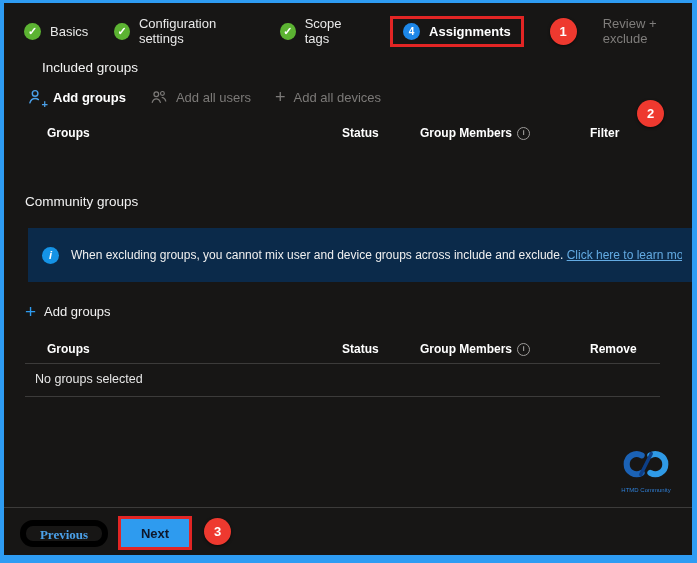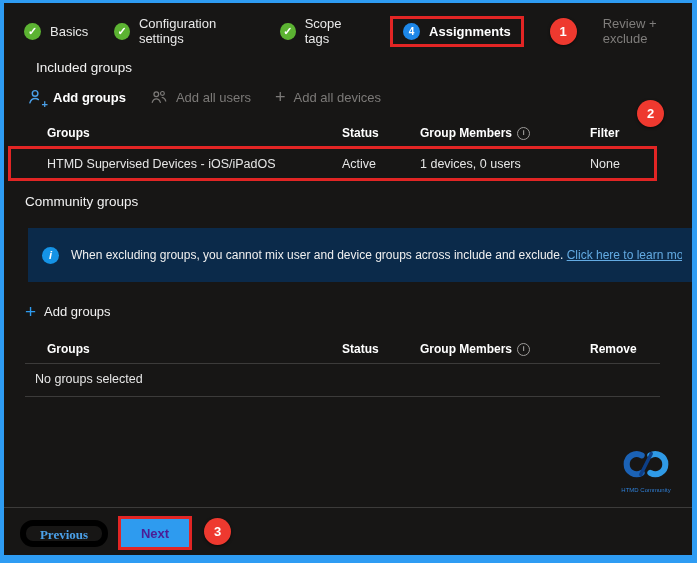--- a/index.html
+++ b/index.html
@@ -103,21 +103,21 @@
     background:transparent;border:6px solid #000000;border-radius:13px;
     color:#4ba0e8;font-size:13px;font-weight:bold;
     font-family:Liberation Serif, serif;cursor:pointer;
   }
   .next-redbox{
     left:118px;top:516px;width:74px;height:34px;
     border:3px solid #e22524;box-sizing:border-box;
   }
   .btn-primary{
     width:100%;height:100%;background:#2e9bef;border:none;
-    color:#4c1d95;font-size:13px;font-weight:bold;
+    color:#0f172a;font-size:13px;font-weight:bold;
     font-family:"Liberation Sans",sans-serif;cursor:pointer;
   }
 
   
   .logo{left:612px;top:448px;width:68px;text-align:center;}
   .logo-caption{color:#2f7fd6;font-size:6px;margin-top:1px;white-space:nowrap;}
 </style>
 </head>
 <body>
 
@@ -142,21 +142,21 @@
         <span class="stepnum">4</span>
         <span class="lbl">Assignments</span>
       </div>
     </div>
     <div class="red-circle">1</div>
     <div class="tab disabled">
       <span class="lbl">Review + exclude</span>
     </div>
   </div>
 
-  <div class="abs section-h" style="left:36px;top:60px;">Included groups</div>
+  <div class="abs section-h" style="left:42px;top:60px;">Included groups</div>
 
   <div class="toolbar">
     <div class="tool enabled">
       <span class="icon-wrap">
         <svg viewBox="0 0 20 20" width="18" height="18">
           <circle cx="9" cy="6" r="3.1" fill="none" stroke="#4ba0e8" stroke-width="1.6"></circle>
           <path d="M3.2 16.5c.9-3.2 3.1-4.8 5.8-4.8 1.4 0 2.7.4 3.7 1.2" fill="none" stroke="#4ba0e8" stroke-width="1.6" stroke-linecap="round"></path>
         </svg>
         <span class="mini-plus">+</span>
       </span>
@@ -184,28 +184,20 @@
     <div class="hdr">Status</div>
     <div class="hdr">
       <span>Group Members</span>
       <span class="info-i">i</span>
     </div>
     <div class="hdr">Filter</div>
   </div>
 
   <div class="red-circle abs" style="left:637px;top:100px;">2</div>
 
-  <div class="abs row-redbox">
-    <div class="tbl-grid">
-      <div class="cell">HTMD Supervised Devices - iOS/iPadOS</div>
-      <div class="cell">Active</div>
-      <div class="cell">1 devices, 0 users</div>
-      <div class="cell">None</div>
-    </div>
-  </div>
 
   <div class="abs section-h" style="left:25px;top:194px;">Community groups</div>
 
   <div class="abs banner">
     <span class="banner-ico">i</span>
     <span class="banner-text">
       <span>When excluding groups, you cannot mix user and device groups across include and exclude.</span>
       <span class="banner-link">Click here to learn more about</span>
     </span>
   </div>

